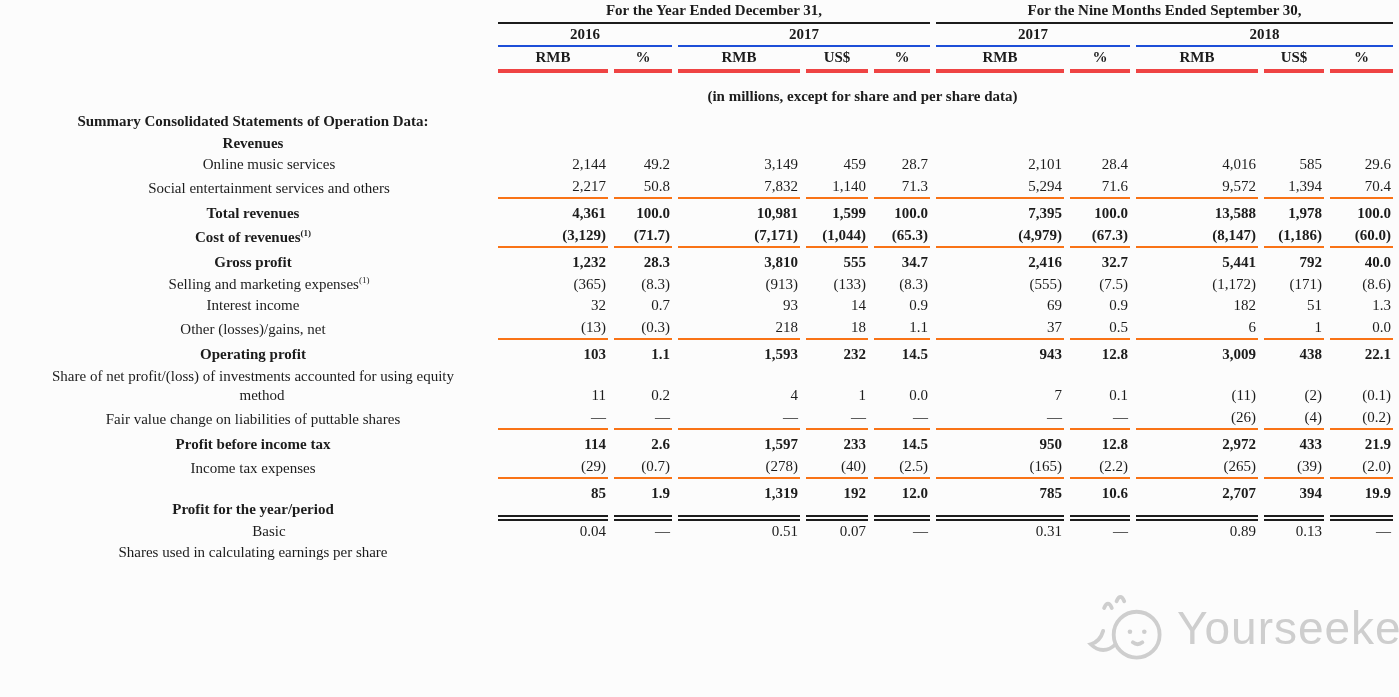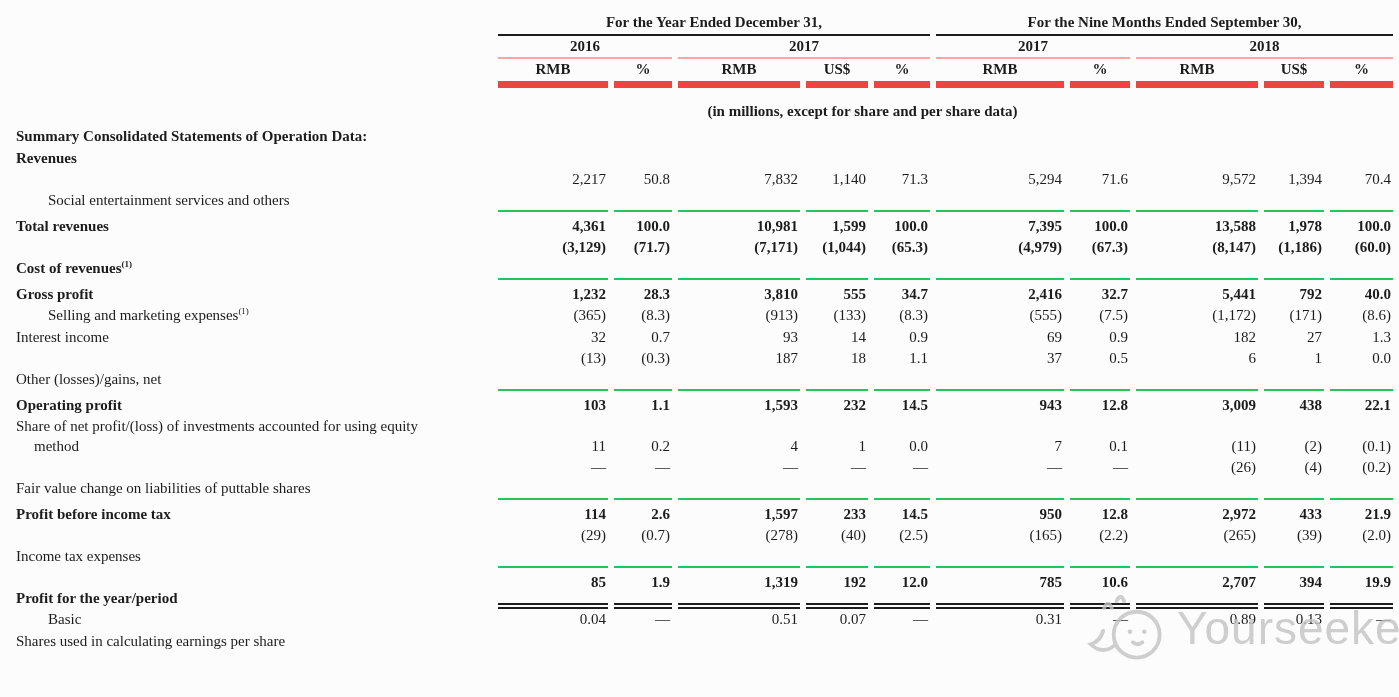--- a/index.html
+++ b/index.html
@@ -2,35 +2,35 @@
 <html><head>
 <meta charset="utf-8">
 <style>
   html,body{margin:0;padding:0}
   body{
     width:1399px;height:697px;background:#fcfcfc;color:#1c1c1c;
     font-family:"Liberation Serif",serif;position:relative;overflow:hidden;
   }
   table{
     border-collapse:separate;border-spacing:6px 0;table-layout:fixed;
-    width:1399px;margin-top:12px;font-size:15px;
+    width:1399px;font-size:15px;
   }
   td,th{padding:1px 2px;vertical-align:bottom;line-height:1.3}
   th{font-weight:bold;font-size:15px;white-space:nowrap}
   .gh{text-align:center;border-bottom:2px solid #1c1c1c;padding-bottom:1px}
-  .yh{text-align:center;border-bottom:2px solid #fca5a5}
-  .ch{border-bottom:7px solid #ef4444}
+  .yh{text-align:center;border-bottom:2px solid #1d4ed8}
+  .ch{border-bottom:4px solid #ef4444}
   .note{text-align:center;font-weight:bold;padding:14px 0 5px;white-space:nowrap}
   .note span{position:relative;left:-83px}
-  .lbl{text-align:left;padding-left:10px;white-space:pre-wrap}
+  .lbl{text-align:center;padding-left:10px;white-space:pre-wrap}
   .ind1{padding-left:42px}
   .hang{padding-left:28px;text-indent:-18px}
   .num{text-align:right;white-space:nowrap}
   .b{font-weight:bold}
-  .r1{border-bottom:2px solid #22c55e;padding-bottom:20px}
+  .r1{border-bottom:2px solid #f97316;padding-bottom:1px}
   .r2{border-bottom:6px double #1c1c1c;padding-bottom:11px}
   tr.tot td{padding-top:5px}
   sup{font-size:9px;line-height:0}
   .watermark{
     position:absolute;left:1085px;top:592px;display:flex;align-items:center;
     gap:4px;opacity:.8;z-index:5;pointer-events:none;
   }
   .wm-text{
     font-family:"Liberation Sans",sans-serif;font-size:46px;color:#c3c3c3;
     letter-spacing:1px;line-height:1;
@@ -105,20 +105,33 @@
         <td class="num b"></td>
         <td class="num b"></td>
         <td class="num b"></td>
         <td class="num b"></td>
         <td class="num b"></td>
         <td class="num b"></td>
         <td class="num b"></td>
         <td class="num b"></td>
       </tr>
       <tr>
+        <td class="lbl ind1">Online music services</td>
+        <td class="num">2,144</td>
+        <td class="num">49.2</td>
+        <td class="num">3,149</td>
+        <td class="num">459</td>
+        <td class="num">28.7</td>
+        <td class="num">2,101</td>
+        <td class="num">28.4</td>
+        <td class="num">4,016</td>
+        <td class="num">585</td>
+        <td class="num">29.6</td>
+      </tr>
+      <tr>
         <td class="lbl ind1">Social entertainment services and others</td>
         <td class="num r1">2,217</td>
         <td class="num r1">50.8</td>
         <td class="num r1">7,832</td>
         <td class="num r1">1,140</td>
         <td class="num r1">71.3</td>
         <td class="num r1">5,294</td>
         <td class="num r1">71.6</td>
         <td class="num r1">9,572</td>
         <td class="num r1">1,394</td>
@@ -179,28 +192,28 @@
       <tr>
         <td class="lbl">Interest income</td>
         <td class="num">32</td>
         <td class="num">0.7</td>
         <td class="num">93</td>
         <td class="num">14</td>
         <td class="num">0.9</td>
         <td class="num">69</td>
         <td class="num">0.9</td>
         <td class="num">182</td>
-        <td class="num">27</td>
+        <td class="num">51</td>
         <td class="num">1.3</td>
       </tr>
       <tr>
         <td class="lbl">Other (losses)/gains, net</td>
         <td class="num r1">(13)</td>
         <td class="num r1">(0.3)</td>
-        <td class="num r1">187</td>
+        <td class="num r1">218</td>
         <td class="num r1">18</td>
         <td class="num r1">1.1</td>
         <td class="num r1">37</td>
         <td class="num r1">0.5</td>
         <td class="num r1">6</td>
         <td class="num r1">1</td>
         <td class="num r1">0.0</td>
       </tr>
       <tr class="tot">
         <td class="lbl b">Operating profit</td>

